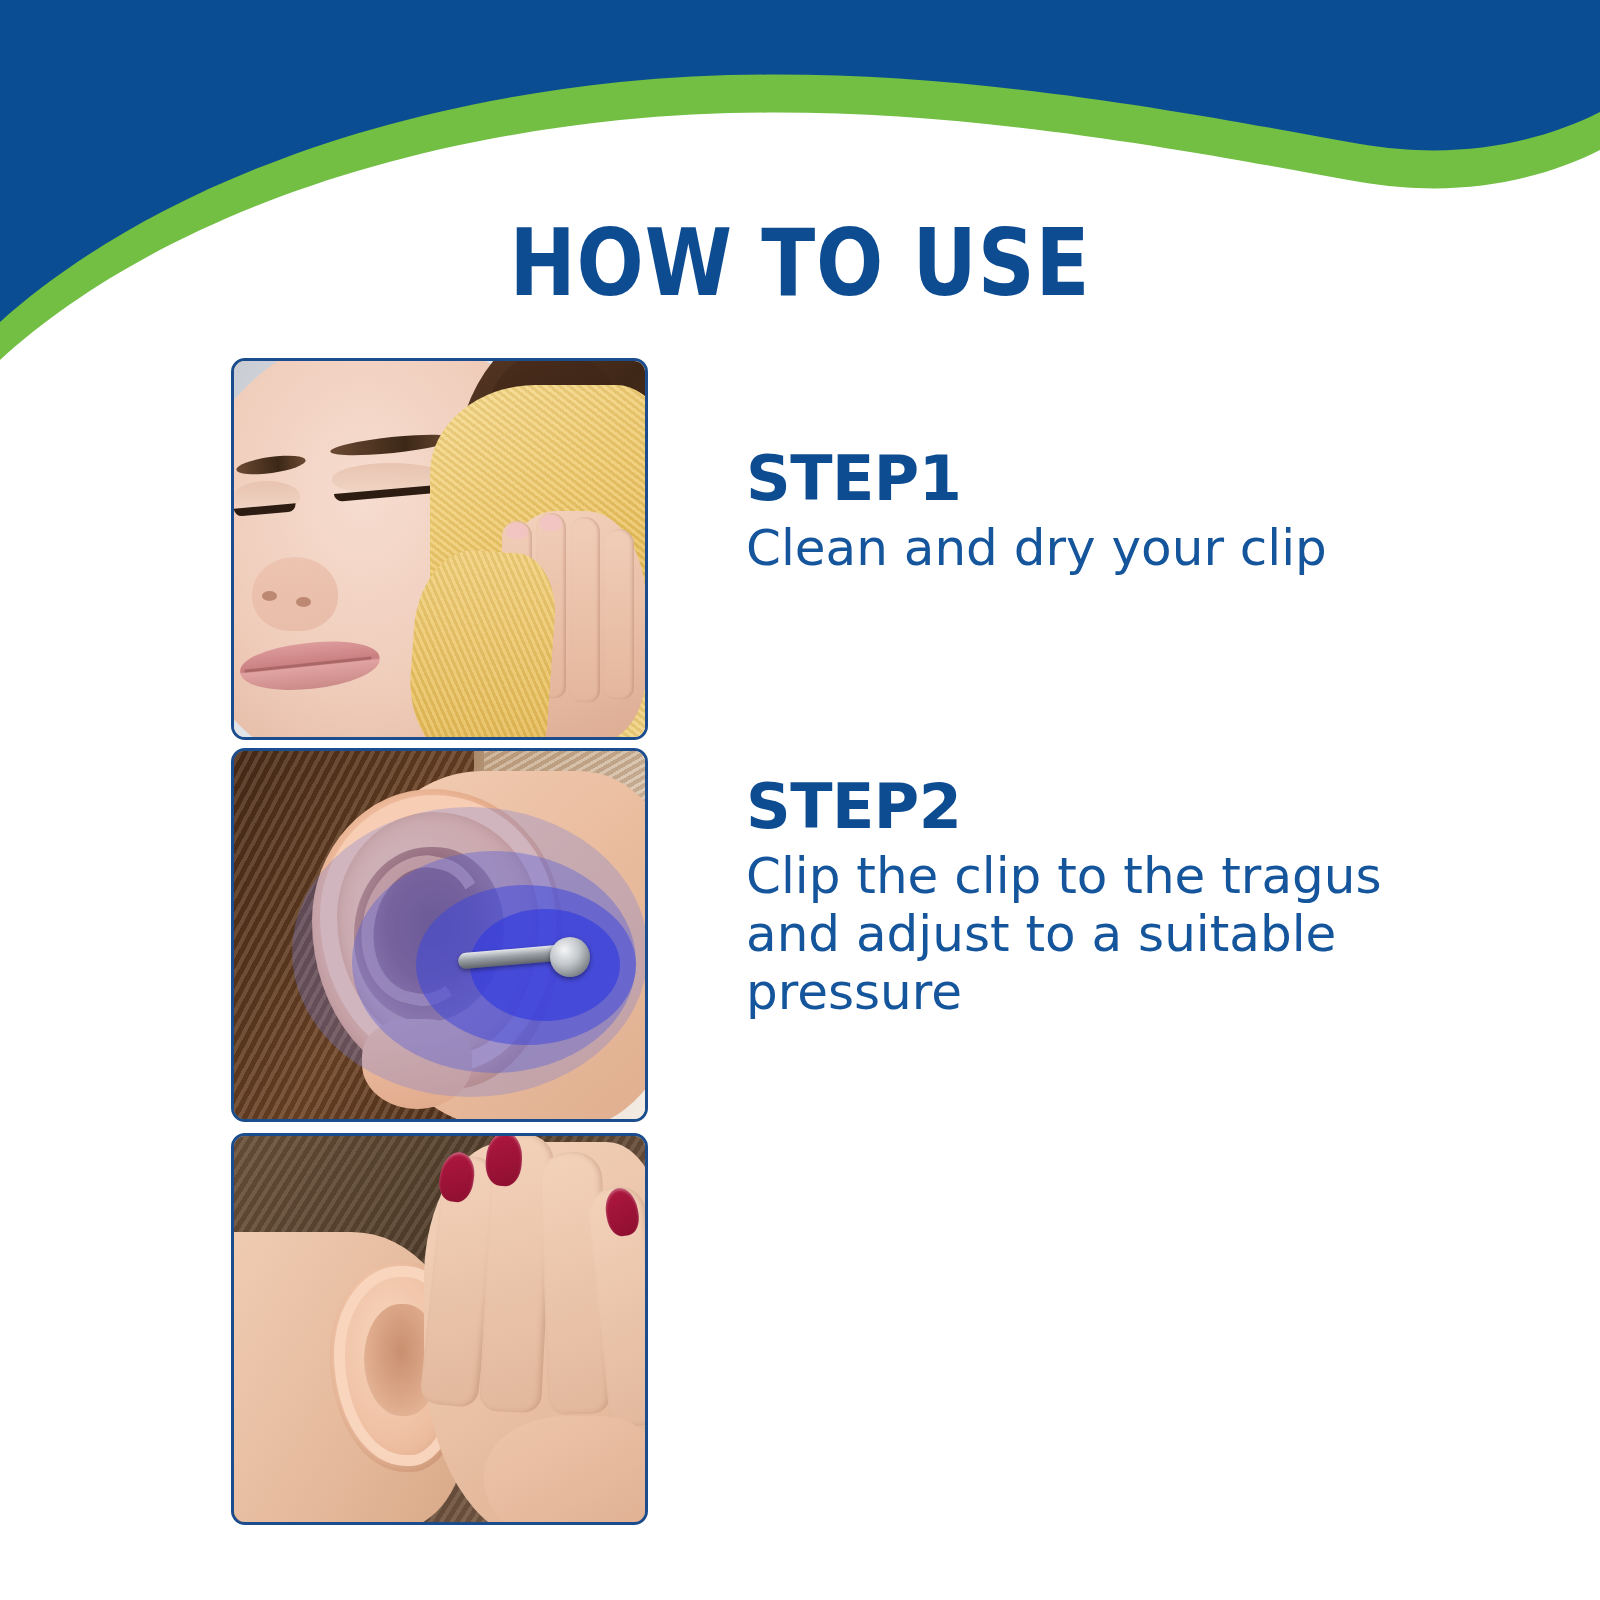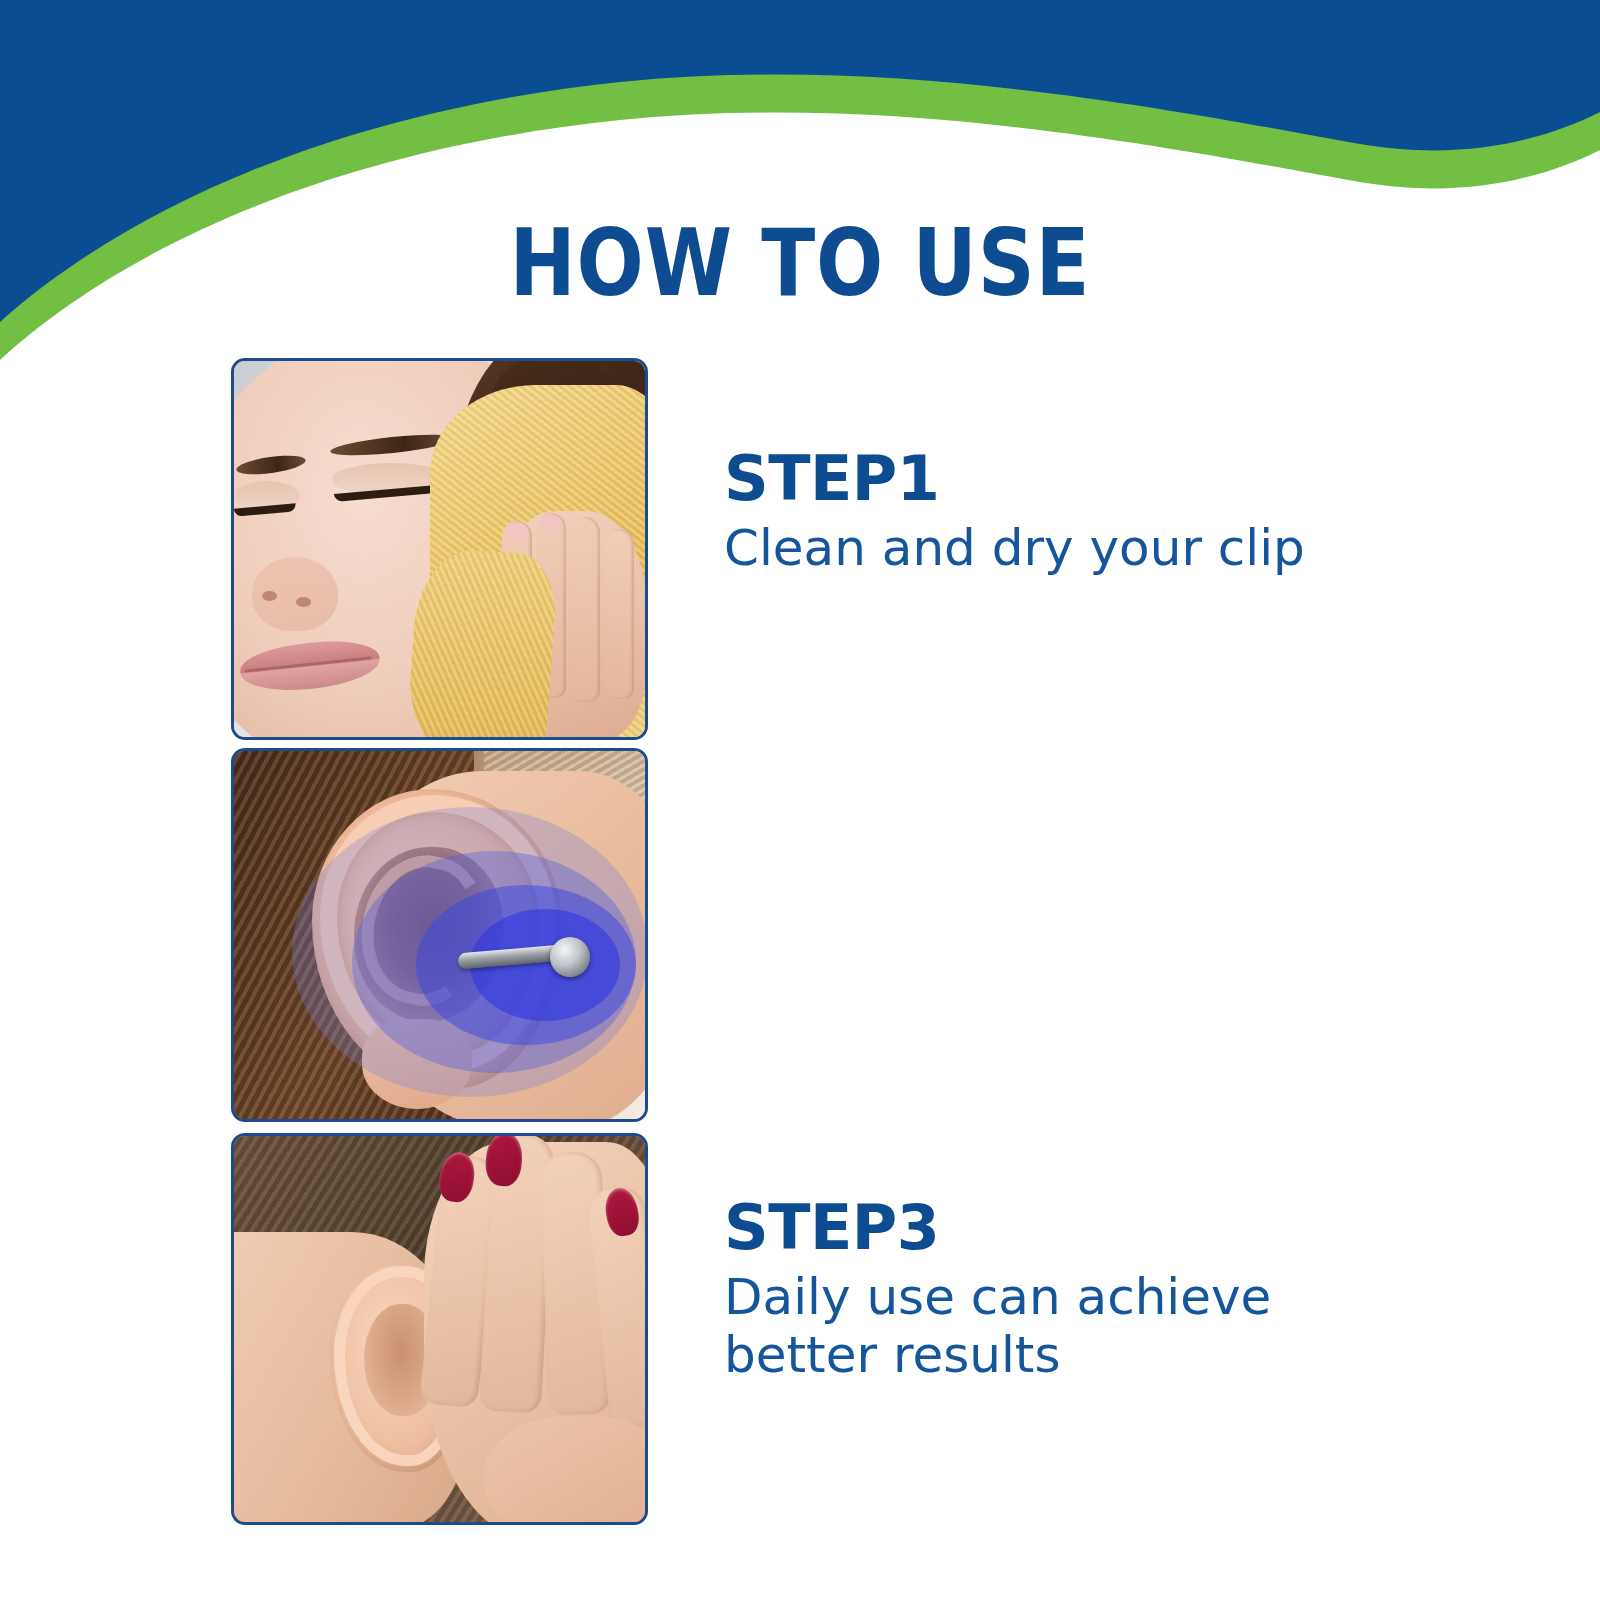--- a/index.html
+++ b/index.html
@@ -73,21 +73,21 @@
   }
 
   .photo-inner {
     position: absolute;
     inset: 0;
     overflow: hidden;
   }
 
   .step-text {
     position: absolute;
-    left: 724px;
+    left: 746px;
     width: 700px;
   }
   .step-row[data-index="0"] .step-text { top: 88px; }
   .step-row[data-index="1"] .step-text { top: 26px; }
   .step-row[data-index="2"] .step-text { top: 62px; }
 
   .step-heading {
     font-family: "DejaVu Sans", sans-serif;
     font-weight: bold;
     font-size: 62px;
@@ -489,20 +489,24 @@
         <div class="p2-helix"></div>
         <div class="p2-lobe"></div>
         <div class="p2-wave w1"></div>
         <div class="p2-wave w2"></div>
         <div class="p2-wave w3"></div>
         <div class="p2-wave w4"></div>
         <div class="p2-clip-arm"></div>
         <div class="p2-clip-head"></div>
       </div>
     </div>
+    <div class="step-text">
+      <div class="step-heading">STEP2</div>
+      <div class="step-desc">Clip the clip to the tragus and adjust to a suitable pressure</div>
+    </div>
   </div>
 
   <div class="step-row" data-index="2">
     <div class="photo-card">
       <div class="photo-inner">
         <div class="p3-bg"></div>
         <div class="p3-skin"></div>
         <div class="p3-ear"></div>
         <div class="p3-ear-inner"></div>
         <div class="p3-ear-helix"></div>
@@ -512,19 +516,15 @@
             <i></i>
             <i></i>
             <i></i>
         </div>
         <div class="p3-palm"></div>
         <div class="p3-nail n1"></div>
         <div class="p3-nail n2"></div>
         <div class="p3-nail n3"></div>
       </div>
     </div>
-    <div class="step-text">
-      <div class="step-heading">STEP3</div>
-      <div class="step-desc">Daily use can achieve better results</div>
-    </div>
   </div>
 
 </div>
 
 </body></html>

